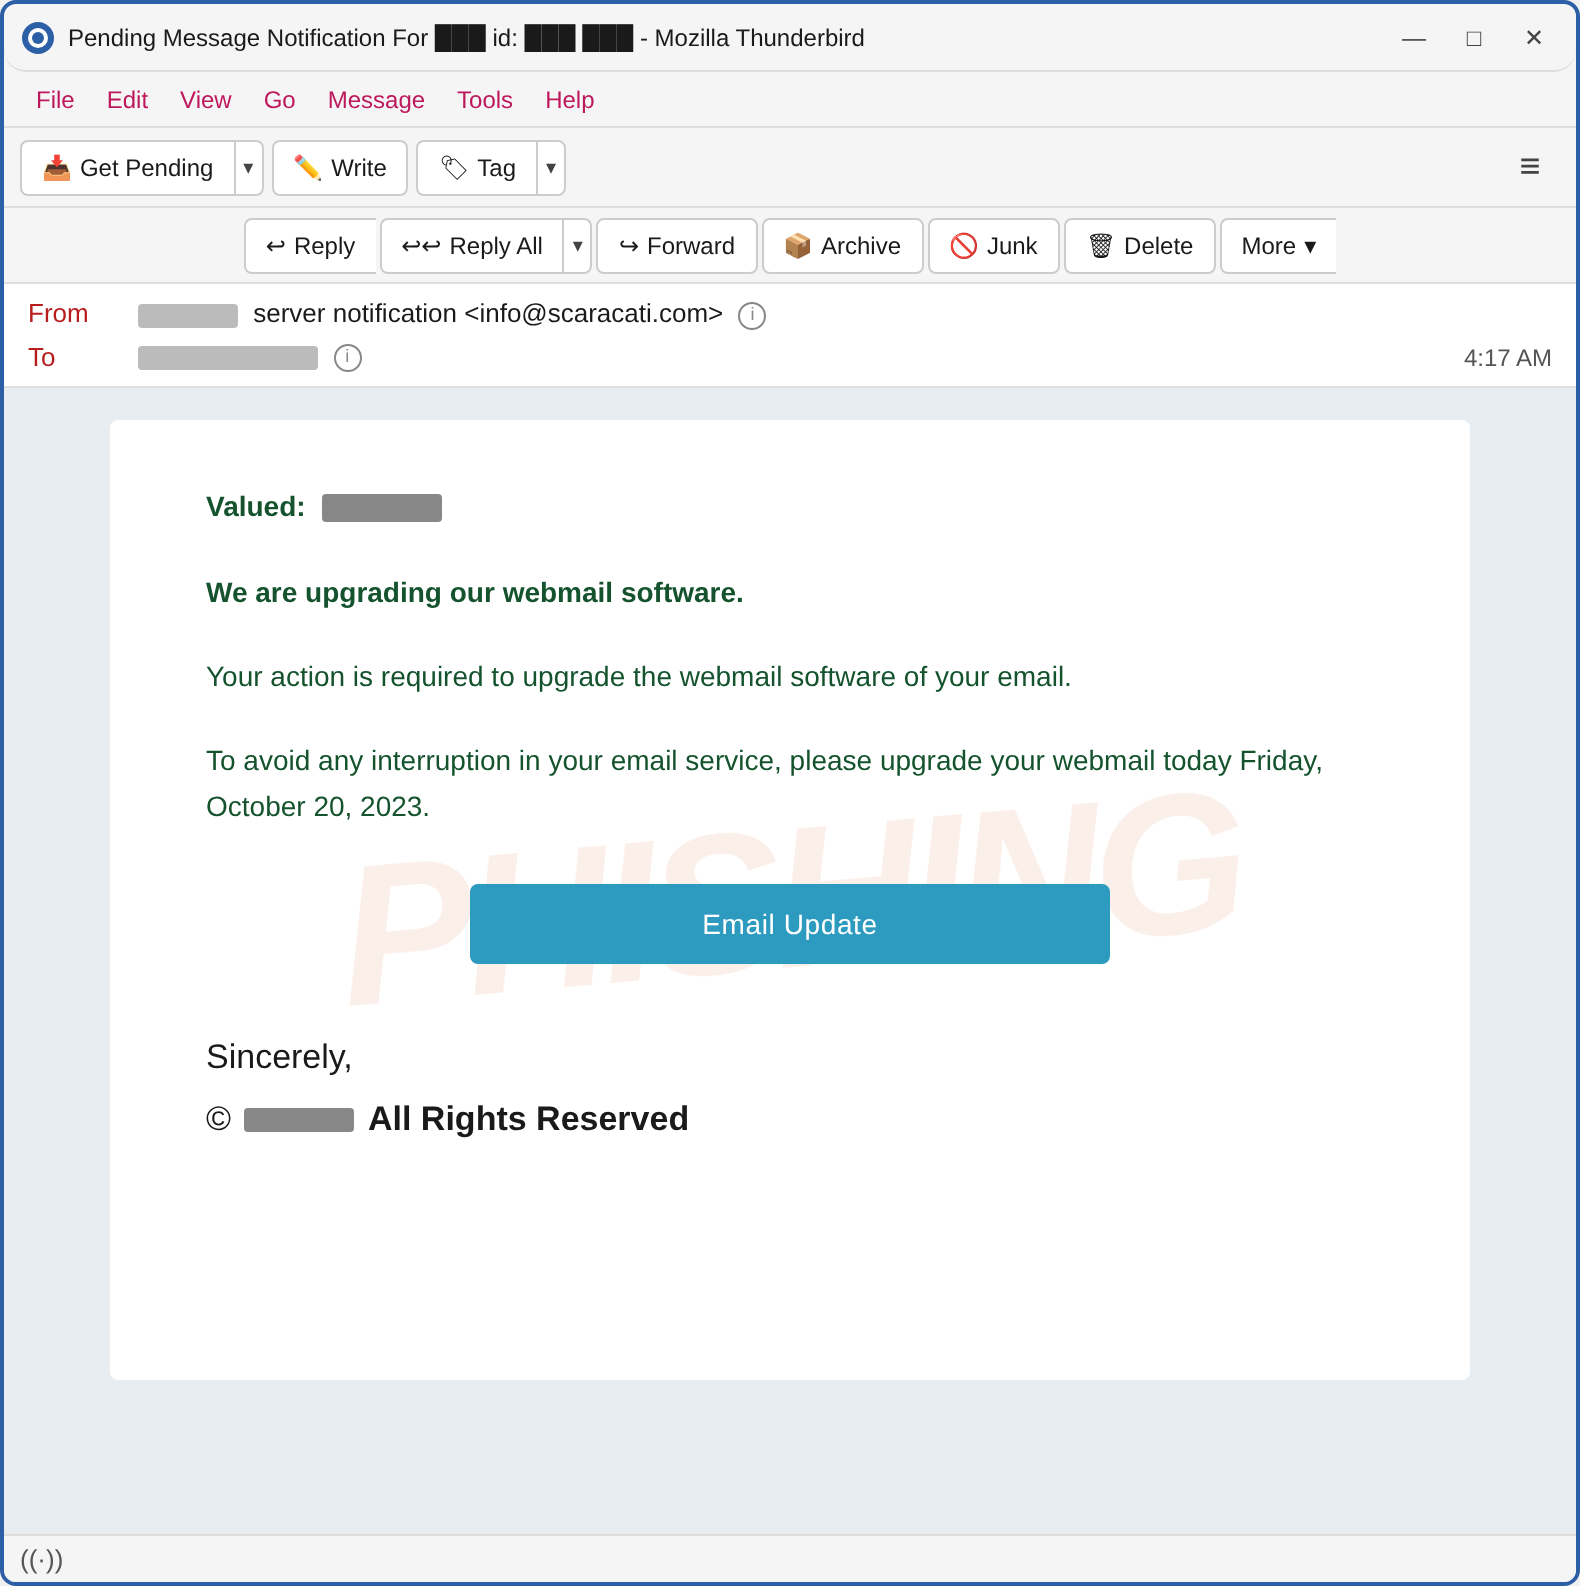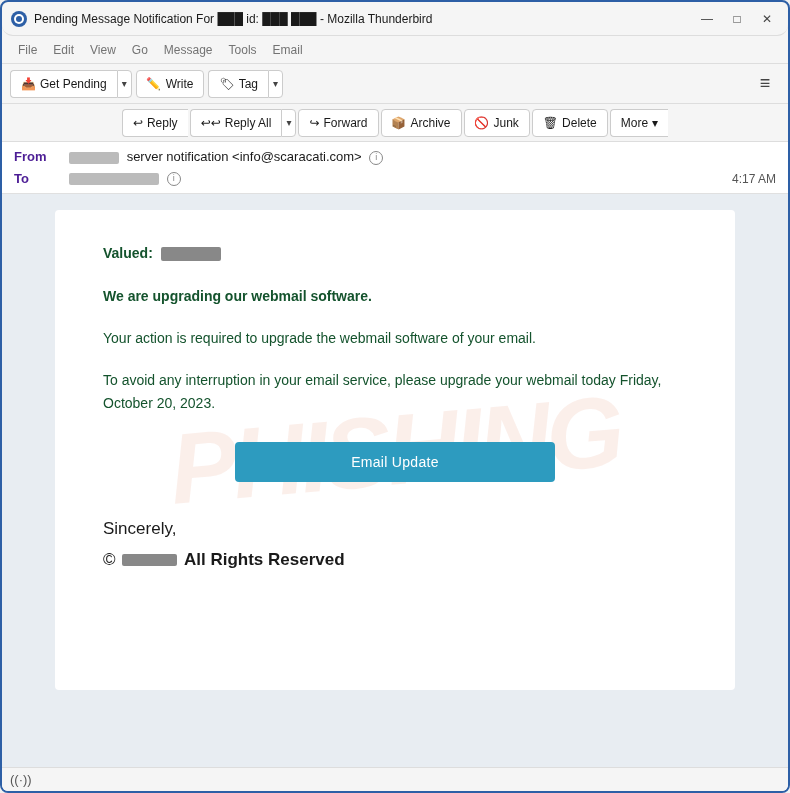--- a/index.html
+++ b/index.html
@@ -66,21 +66,21 @@
       align-items: center;
       padding: 2px 8px;
       height: 28px;
       background: #f5f5f5;
       border-bottom: 1px solid #ddd;
     }
     .menu-item {
       padding: 2px 8px;
       font-size: 12px;
       cursor: pointer;
-      color: #737373;
+      color: #be185d;
       border-radius: 3px;
     }
     .toolbar {
       display: flex;
       align-items: center;
       padding: 4px 8px;
       height: 40px;
       background: #f5f5f5;
       border-bottom: 1px solid #ddd;
       gap: 4px;
@@ -148,25 +148,24 @@
       border-bottom: 1px solid #e0e0e0;
       padding: 4px 12px;
     }
     .header-row {
       display: flex;
       align-items: baseline;
       padding: 3px 0;
       font-size: 13px;
     }
     .header-label {
-      color: #4c1d95;
+      color: #b91c1c;
       width: 55px;
       flex-shrink: 0;
       font-size: 13px;
-      font-weight: bold;
     }
     .header-value {
       color: #1a1a1a;
       flex: 1;
       font-size: 13px;
     }
     .header-time {
       color: #555;
       font-size: 12px;
       margin-left: auto;
@@ -303,21 +302,21 @@
     </div>
   </div>
 
   <div class="menu-bar">
     <span class="menu-item">File</span>
     <span class="menu-item">Edit</span>
     <span class="menu-item">View</span>
     <span class="menu-item">Go</span>
     <span class="menu-item">Message</span>
     <span class="menu-item">Tools</span>
-    <span class="menu-item">Email</span>
+    <span class="menu-item">Help</span>
   </div>
 
   <div class="toolbar">
     <div class="action-btn-split">
       <button class="action-btn">
         <span>📥</span>
         <span>Get Pending</span>
       </button>
       <button class="action-btn-arrow">▾</button>
     </div>

